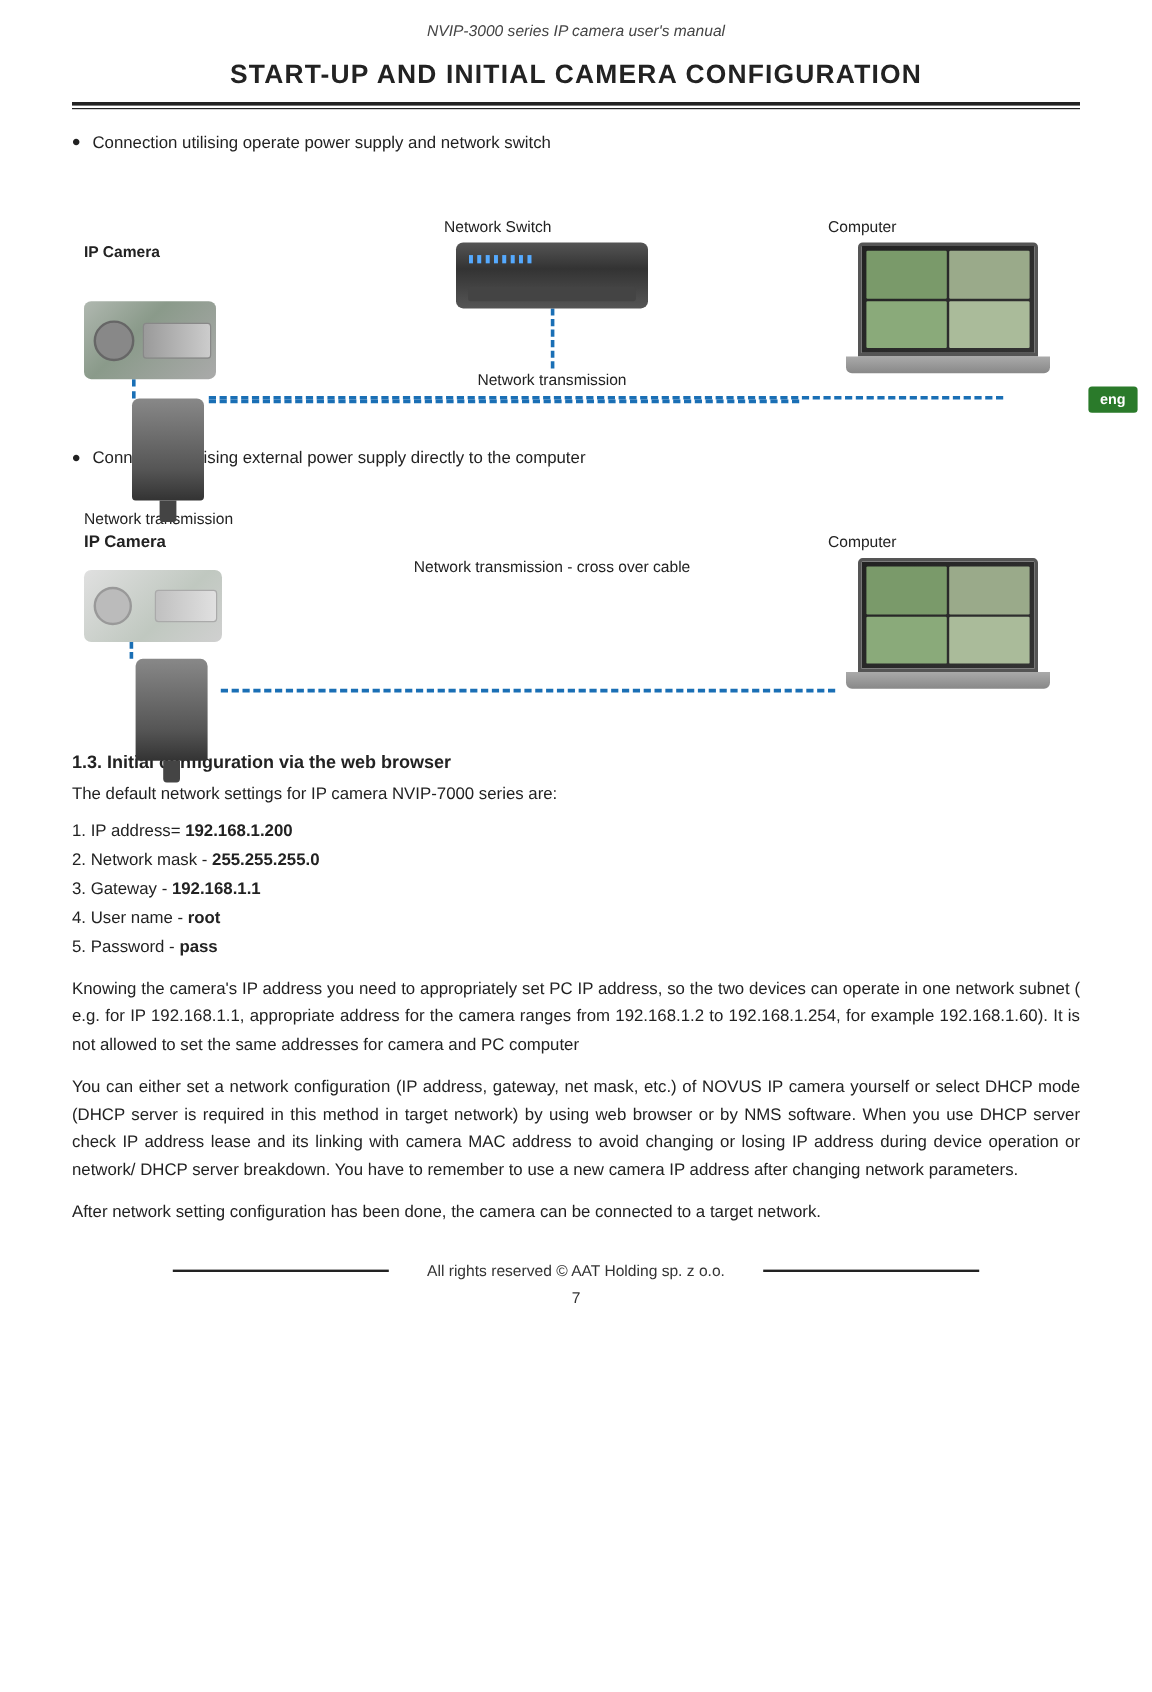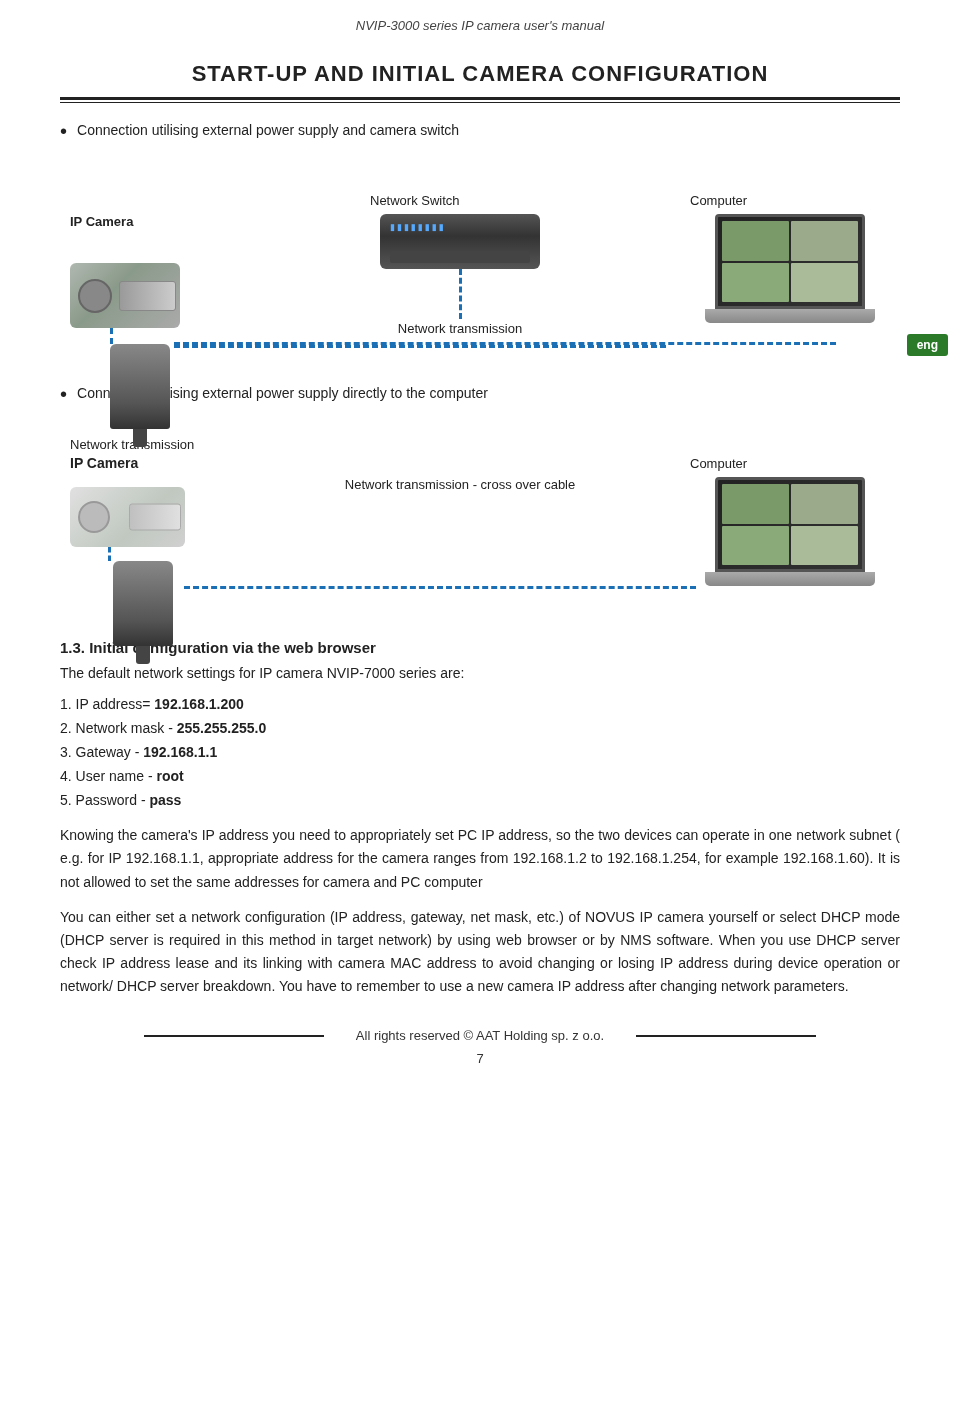--- a/index.html
+++ b/index.html
@@ -15,21 +15,21 @@
     .page {
       width: 960px;
       min-height: 1410px;
       padding: 18px 60px 40px 60px;
       position: relative;
     }
     .doc-title {
       text-align: center;
       font-size: 13px;
       color: #444;
-      margin-bottom: 28px;
+      margin-bottom: 16px;
       font-style: italic;
     }
     .section-title {
       text-align: center;
       font-size: 22px;
       font-weight: bold;
       letter-spacing: 1px;
       margin-bottom: 10px;
     }
     .title-rule {
@@ -326,21 +326,21 @@
 <div class="page">
 
   <div class="doc-title">NVIP-3000 series IP camera user's manual</div>
 
   <div class="section-title">START-UP AND INITIAL CAMERA CONFIGURATION</div>
   <hr class="title-rule">
   <hr class="title-rule2">
 
   <div class="bullet-item">
     <span class="bullet">•</span>
-    <span class="bullet-text">Connection utilising external power supply and camera switch</span>
+    <span class="bullet-text">Connection utilising operate power supply and network switch</span>
   </div>
 
   <div class="diagram1-wrapper">
 
     <div style="display:flex; justify-content:space-between; align-items:flex-end; margin-bottom:2px; padding: 0 10px;">
       <div style="width:160px;"></div>
       <div style="width:180px; text-align:center;">
         <div class="label-top">Network Switch</div>
       </div>
       <div style="width:200px; text-align:center;">
@@ -459,20 +459,21 @@
     <div class="list-item">2. Network mask - <b>255.255.255.0</b></div>
     <div class="list-item">3. Gateway - <b>192.168.1.1</b></div>
     <div class="list-item">4. User name - <b>root</b></div>
     <div class="list-item">5. Password - <b>pass</b></div>
   </div>
 
   <div style="height:10px;"></div>
 
   <div class="paragraph">Knowing the camera's IP address you need to appropriately set PC IP address, so the two devices can operate in one network subnet ( e.g. for IP 192.168.1.1, appropriate address for the camera ranges from 192.168.1.2 to 192.168.1.254, for example 192.168.1.60). It is not allowed to set the same addresses for camera and PC computer</div>
   <div class="paragraph">You can either set a network configuration (IP address, gateway, net mask, etc.) of NOVUS IP camera yourself or select DHCP mode (DHCP server is required in this method in target network) by using web browser or by NMS software. When you use DHCP server check IP address lease and its linking with camera MAC address to avoid changing or losing IP address during device operation or network/ DHCP server breakdown. You have to remember to use a new camera IP address after changing network parameters.</div>
+  <div class="paragraph">After network setting configuration has been done, the camera can be connected to a target network.</div>
 
   <div class="footer-line">
     <div class="footer-rule"></div>
     <div class="footer-text">All rights reserved © AAT Holding sp. z o.o.</div>
     <div class="footer-rule"></div>
   </div>
   <div class="page-num">7</div>
 </div>
 
 </body></html>

